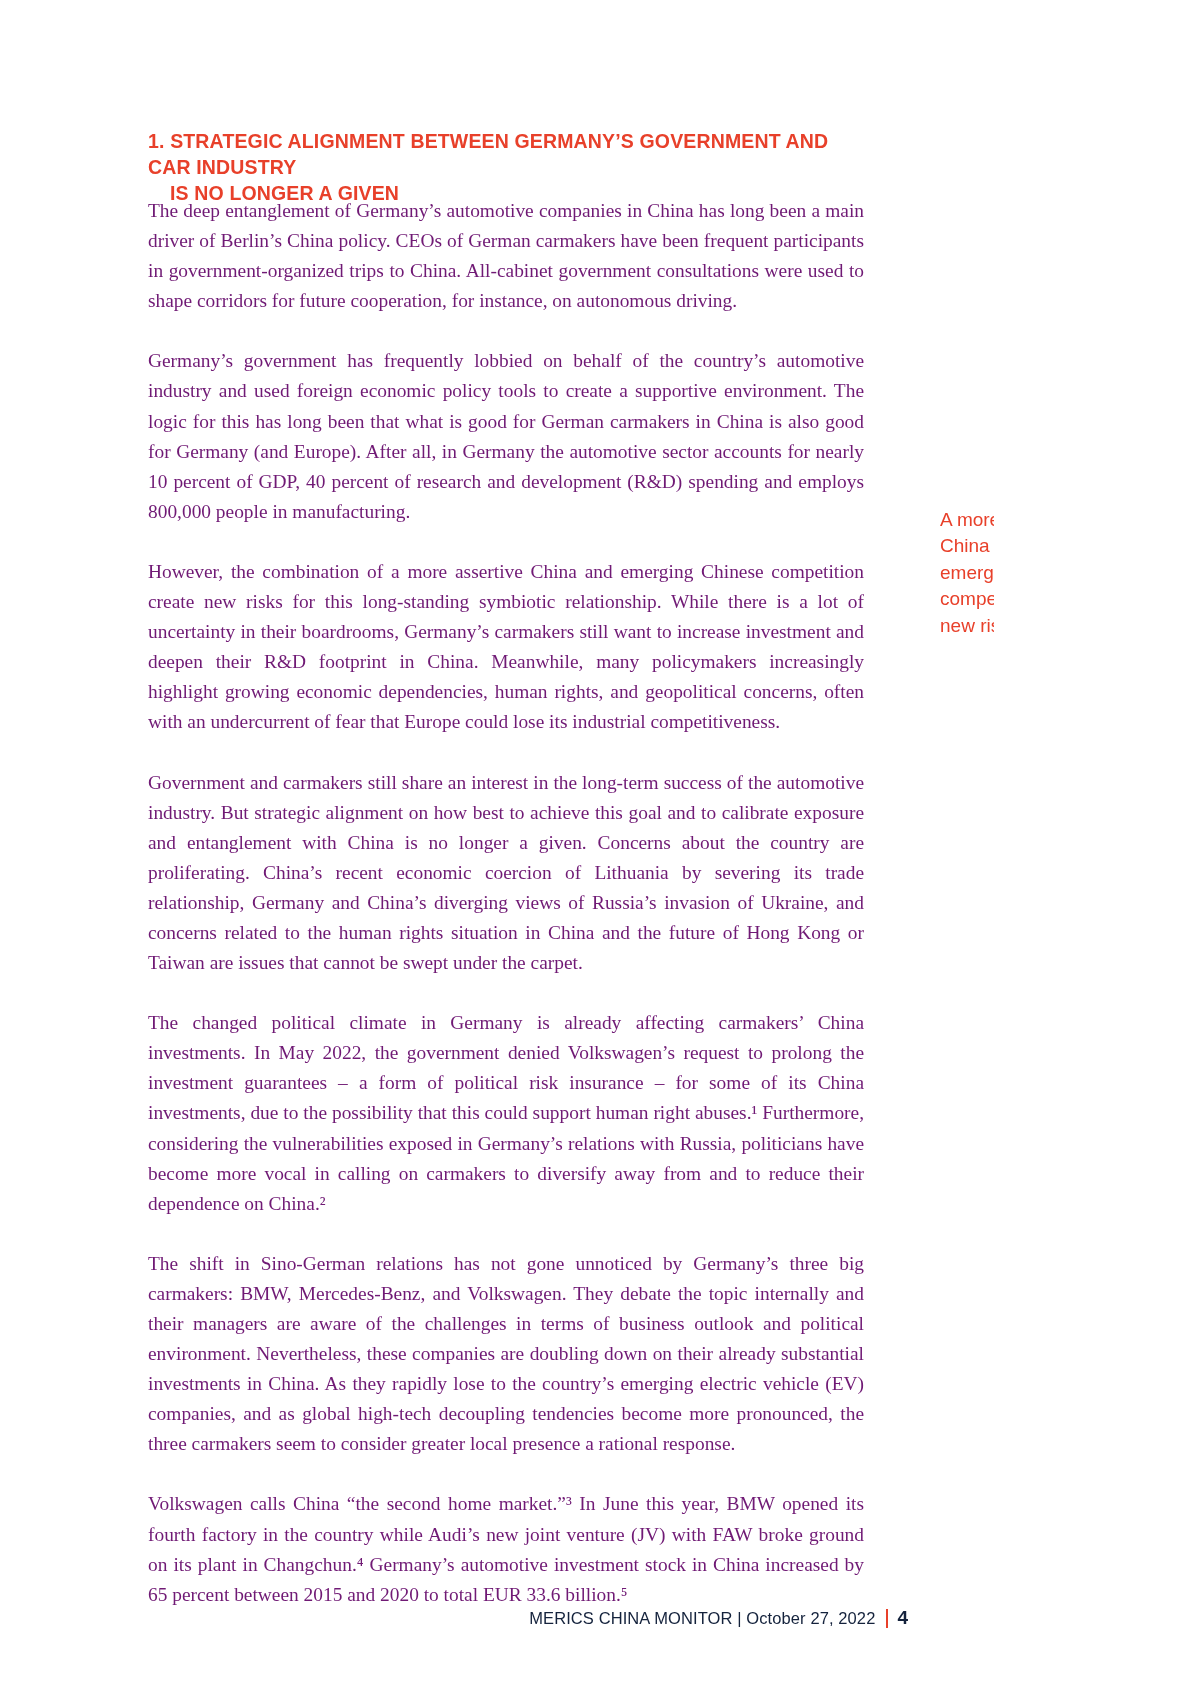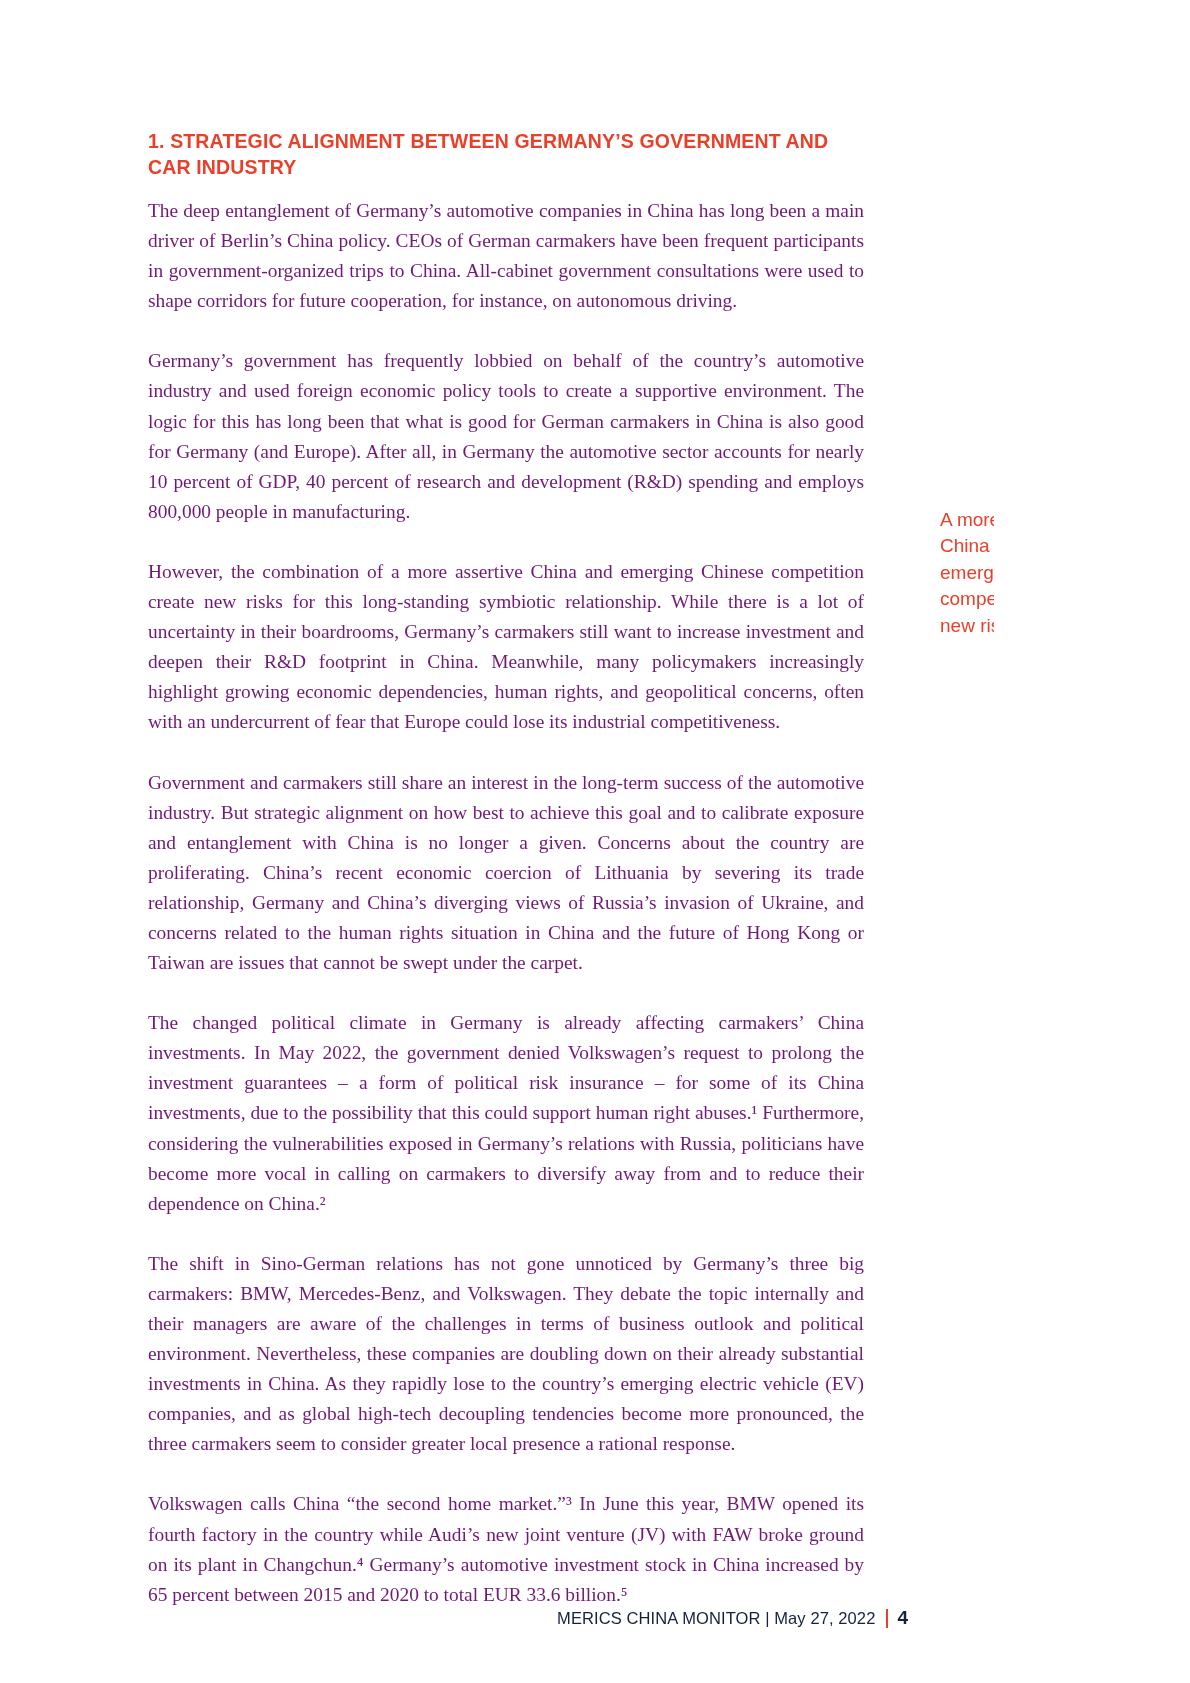--- a/index.html
+++ b/index.html
@@ -104,33 +104,34 @@
   }
 </style>
 </head>
 <body>
 
 <div class="page">
 
   <h1 class="section-heading">
     <span class="num">1.</span>
     <span>STRATEGIC ALIGNMENT BETWEEN GERMANY’S GOVERNMENT AND CAR INDUSTRY</span>
+    <span class="heading-line-2">IS NO LONGER A GIVEN</span>
   </h1>
 
   <div class="body-col">
     <p class="para">The deep entanglement of Germany’s automotive companies in China has long been a main driver of Berlin’s China policy. CEOs of German carmakers have been frequent participants in government-organized trips to China. All-cabinet government consultations were used to shape corridors for future cooperation, for instance, on autonomous driving.</p>
     <p class="para">Germany’s government has frequently lobbied on behalf of the country’s automotive industry and used foreign economic policy tools to create a supportive environment. The logic for this has long been that what is good for German carmakers in China is also good for Germany (and Europe). After all, in Germany the automotive sector accounts for nearly 10 percent of GDP, 40 percent of research and development (R&amp;D) spending and employs 800,000 people in manufacturing.</p>
     <p class="para">However, the combination of a more assertive China and emerging Chinese competition create new risks for this long-standing symbiotic relationship. While there is a lot of uncertainty in their boardrooms, Germany’s carmakers still want to increase investment and deepen their R&amp;D footprint in China. Meanwhile, many policymakers increasingly highlight growing economic dependencies, human rights, and geopolitical concerns, often with an undercurrent of fear that Europe could lose its industrial competitiveness.</p>
     <p class="para">Government and carmakers still share an interest in the long-term success of the automotive industry. But strategic alignment on how best to achieve this goal and to calibrate exposure and entanglement with China is no longer a given. Concerns about the country are proliferating. China’s recent economic coercion of Lithuania by severing its trade relationship, Germany and China’s diverging views of Russia’s invasion of Ukraine, and concerns related to the human rights situation in China and the future of Hong Kong or Taiwan are issues that cannot be swept under the carpet.</p>
     <p class="para">The changed political climate in Germany is already affecting carmakers’ China investments. In May 2022, the government denied Volkswagen’s request to prolong the investment guarantees – a form of political risk insurance – for some of its China investments, due to the possibility that this could support human right abuses.¹ Furthermore, considering the vulnerabilities exposed in Germany’s relations with Russia, politicians have become more vocal in calling on carmakers to diversify away from and to reduce their dependence on China.²</p>
     <p class="para">The shift in Sino-German relations has not gone unnoticed by Germany’s three big carmakers: BMW, Mercedes-Benz, and Volkswagen. They debate the topic internally and their managers are aware of the challenges in terms of business outlook and political environment. Nevertheless, these companies are doubling down on their already substantial investments in China. As they rapidly lose to the country’s emerging electric vehicle (EV) companies, and as global high-tech decoupling tendencies become more pronounced, the three carmakers seem to consider greater local presence a rational response.</p>
     <p class="para">Volkswagen calls China “the second home market.”³ In June this year, BMW opened its fourth factory in the country while Audi’s new joint venture (JV) with FAW broke ground on its plant in Changchun.⁴ Germany’s automotive investment stock in China increased by 65 percent between 2015 and 2020 to total EUR 33.6 billion.⁵</p>
   </div>
 
   <aside class="pull-quote">A more assertive China and emerging Chinese competition create new risks</aside>
 
   <div class="footer">
-    <span class="footer-text">MERICS CHINA MONITOR | May 27, 2022</span>
+    <span class="footer-text">MERICS CHINA MONITOR | October 27, 2022</span>
     <span class="footer-sep"></span>
     <span class="footer-page">4</span>
   </div>
 
 </div>
 
 </body></html>

